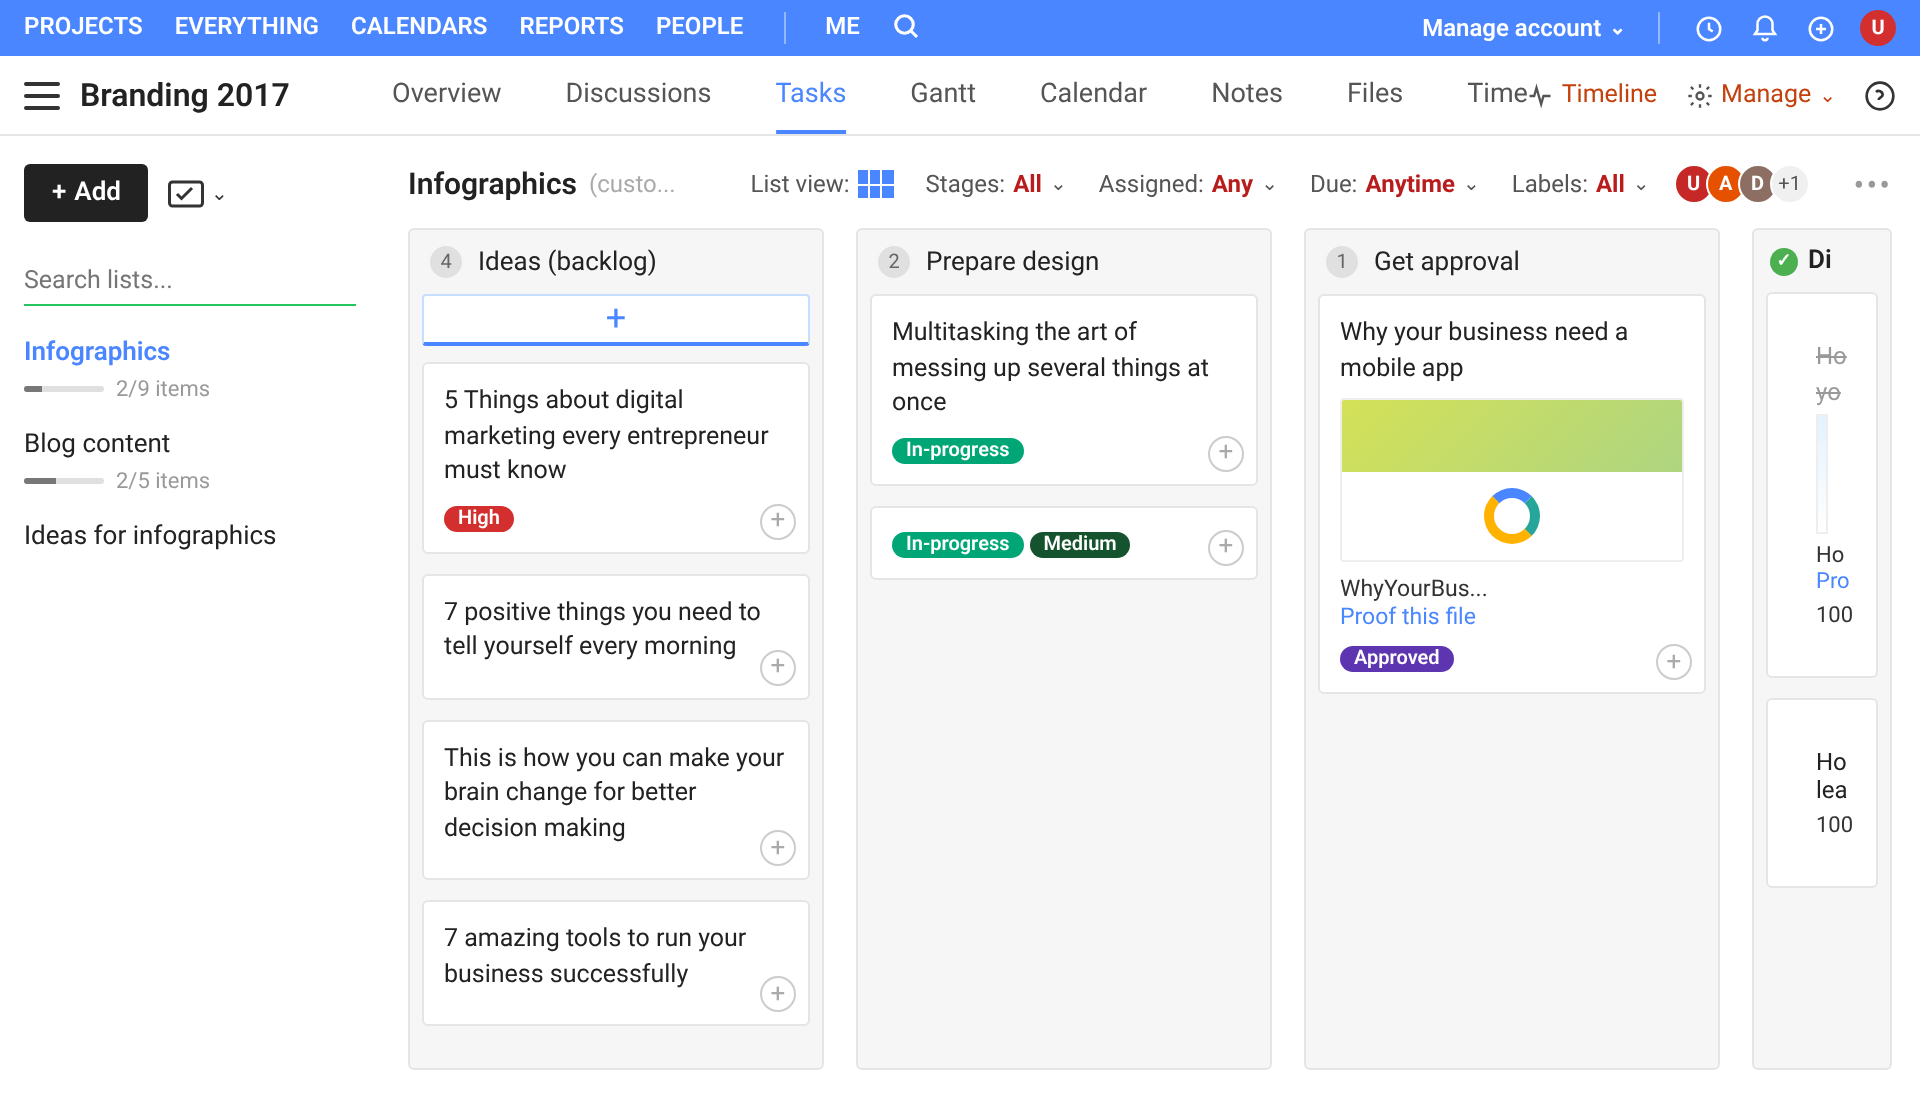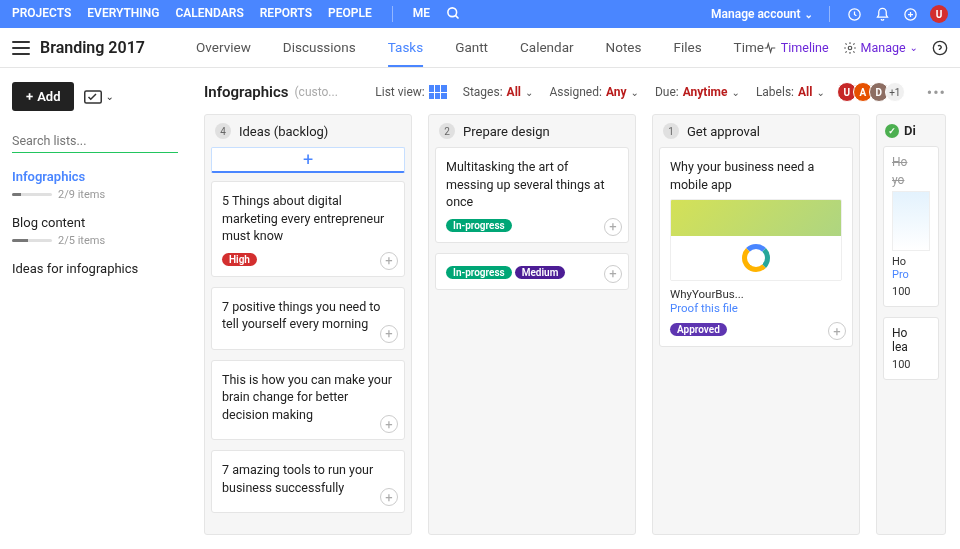--- a/index.html
+++ b/index.html
@@ -12,21 +12,21 @@
 .topbar-right .icon{width:16px;height:16px;display:flex;align-items:center;justify-content:center}
 .avatar-red{width:18px;height:18px;border-radius:50%;background:#d32f2f;color:#fff;display:flex;align-items:center;justify-content:center;font-size:10px;font-weight:700}
 .manage-account{display:flex;align-items:center;gap:4px;cursor:pointer}
 .projbar{height:40px;border-bottom:1px solid #e5e5e5;display:flex;align-items:center;padding:0 12px}
 .hamburger{width:18px;height:14px;display:flex;flex-direction:column;justify-content:space-between;cursor:pointer;margin-right:10px}
 .hamburger span{height:2px;background:#333;border-radius:1px}
 .projtitle{font-size:16px;font-weight:600}
 .tabs{display:flex;gap:32px;margin-left:auto;margin-right:auto;position:absolute;left:50%;transform:translateX(-50%)}
 .tab{color:#555;cursor:pointer;padding:10px 0;font-size:13.5px}
 .tab.active{color:#4a86ff;border-bottom:2px solid #4a86ff}
-.projbar-right{margin-left:auto;display:flex;align-items:center;gap:14px;color:#6d28d9}
+.projbar-right{margin-left:auto;display:flex;align-items:center;gap:14px;color:#c2410c}
 .projbar-right .lbl{display:flex;align-items:center;gap:4px;cursor:pointer;font-size:12.5px}
 .main{display:flex;height:calc(100vh - 68px)}
 .sidebar{width:190px;padding:14px 12px;border-right:0}
 .addbtn{background:#222;color:#fff;border:none;border-radius:3px;padding:7px 14px;font-weight:600;font-size:13px;display:flex;align-items:center;gap:4px;cursor:pointer}
 .addrow{display:flex;align-items:center;gap:10px;margin-bottom:18px}
 .tickdrop{display:flex;align-items:center;gap:3px;cursor:pointer;color:#333}
 .searchlists{border:none;border-bottom:1px solid #22c55e;width:100%;padding:4px 0;font-size:12.5px;margin-bottom:16px;outline:none;color:#4c1d95}
 .listitem{margin-bottom:14px;cursor:pointer}
 .listname{font-size:13px;margin-bottom:4px}
 .listname.active{color:#4a86ff;font-weight:600}
@@ -49,32 +49,32 @@
 .avmore{width:20px;height:20px;border-radius:50%;background:#f0f0f0;color:#555;font-size:10px;display:flex;align-items:center;justify-content:center;margin-left:-4px;border:1.5px solid #fff}
 .dots{color:#999;cursor:pointer;font-size:16px;letter-spacing:1px;margin-left:6px}
 .columns{display:flex;gap:16px;padding:0 8px;overflow-x:auto;flex:1}
 .col{width:208px;flex-shrink:0;background:#f6f6f6;border-radius:3px;border:1px solid #e5e5e5}
 .colhead{padding:8px 10px;display:flex;align-items:center;gap:8px;font-size:13px}
 .colcount{width:16px;height:16px;border-radius:50%;background:#e0e0e0;color:#666;font-size:10px;display:flex;align-items:center;justify-content:center}
 .addcard{border:1px solid #c7dfff;border-bottom:2px solid #4a86ff;background:#fff;margin:0 6px 8px;height:26px;display:flex;align-items:center;justify-content:center;color:#4a86ff;font-size:18px;cursor:pointer;border-radius:2px}
 .card{background:#fff;border:1px solid #e5e5e5;border-radius:3px;margin:0 6px 10px;padding:10px;position:relative}
 .cardtitle{font-size:12.5px;line-height:1.4;margin-bottom:6px}
 .tag{display:inline-block;padding:1px 7px;border-radius:9px;font-size:10px;color:#fff;font-weight:600;margin-right:3px}
-.tag.high{background:#d32f2f}.tag.inprog{background:#00a676}.tag.medium{background:#4c1d95}.tag.approved{background:#5e35b1}
+.tag.high{background:#d32f2f}.tag.inprog{background:#00a676}.tag.medium{background:#14532d}.tag.approved{background:#5e35b1}
 .cardplus{position:absolute;right:6px;bottom:6px;width:18px;height:18px;border-radius:50%;border:1px solid #ccc;color:#aaa;display:flex;align-items:center;justify-content:center;font-size:13px;cursor:pointer;background:#fff}
 .thumb{margin:6px 0;border:1px solid #eee;border-radius:2px;overflow:hidden}
 .thumb-top{height:36px;background:linear-gradient(135deg,#d4e157,#aed581);position:relative}
 .thumb-bot{height:44px;background:#fff;display:flex;align-items:center;justify-content:center}
 .donut{width:28px;height:28px;border-radius:50%;border:5px solid #ffb300;border-top-color:#4a86ff;border-right-color:#26a69a}
 .thumbname{font-size:11.5px;color:#333;white-space:nowrap;overflow:hidden;text-overflow:ellipsis}
 .prooflink{font-size:11.5px;color:#4a86ff;cursor:pointer;margin-bottom:6px}
 .col.cut{width:70px;overflow:hidden}
 .cuthead{padding:8px;display:flex;align-items:center;gap:5px;font-size:13px;font-weight:600}
 .checkcircle{width:14px;height:14px;border-radius:50%;background:#4caf50;display:flex;align-items:center;justify-content:center;color:#fff;font-size:9px}
-.cutcard{background:#fff;border:1px solid #e5e5e5;border-radius:3px;margin:0 6px 10px;padding:8px;font-size:12px}
+.cutcard{background:#fff;border:1px solid #e5e5e5;border-radius:3px;margin:0 6px 10px;padding:24px;font-size:12px}
 .cutcard .t{text-decoration:line-through;color:#999;margin-bottom:4px}
 .cutimg{height:60px;background:linear-gradient(180deg,#e3f2fd,#fff);margin:4px 0;border:1px solid #eee}
 .cutname{font-size:11px;color:#333}
 .cutlink{font-size:11px;color:#4a86ff}
 .cutpct{font-size:11px;color:#333;margin-top:4px}
 svg{display:block}
 .chev{font-size:10px;color:inherit}
 </style>
 </head>
 <body>

